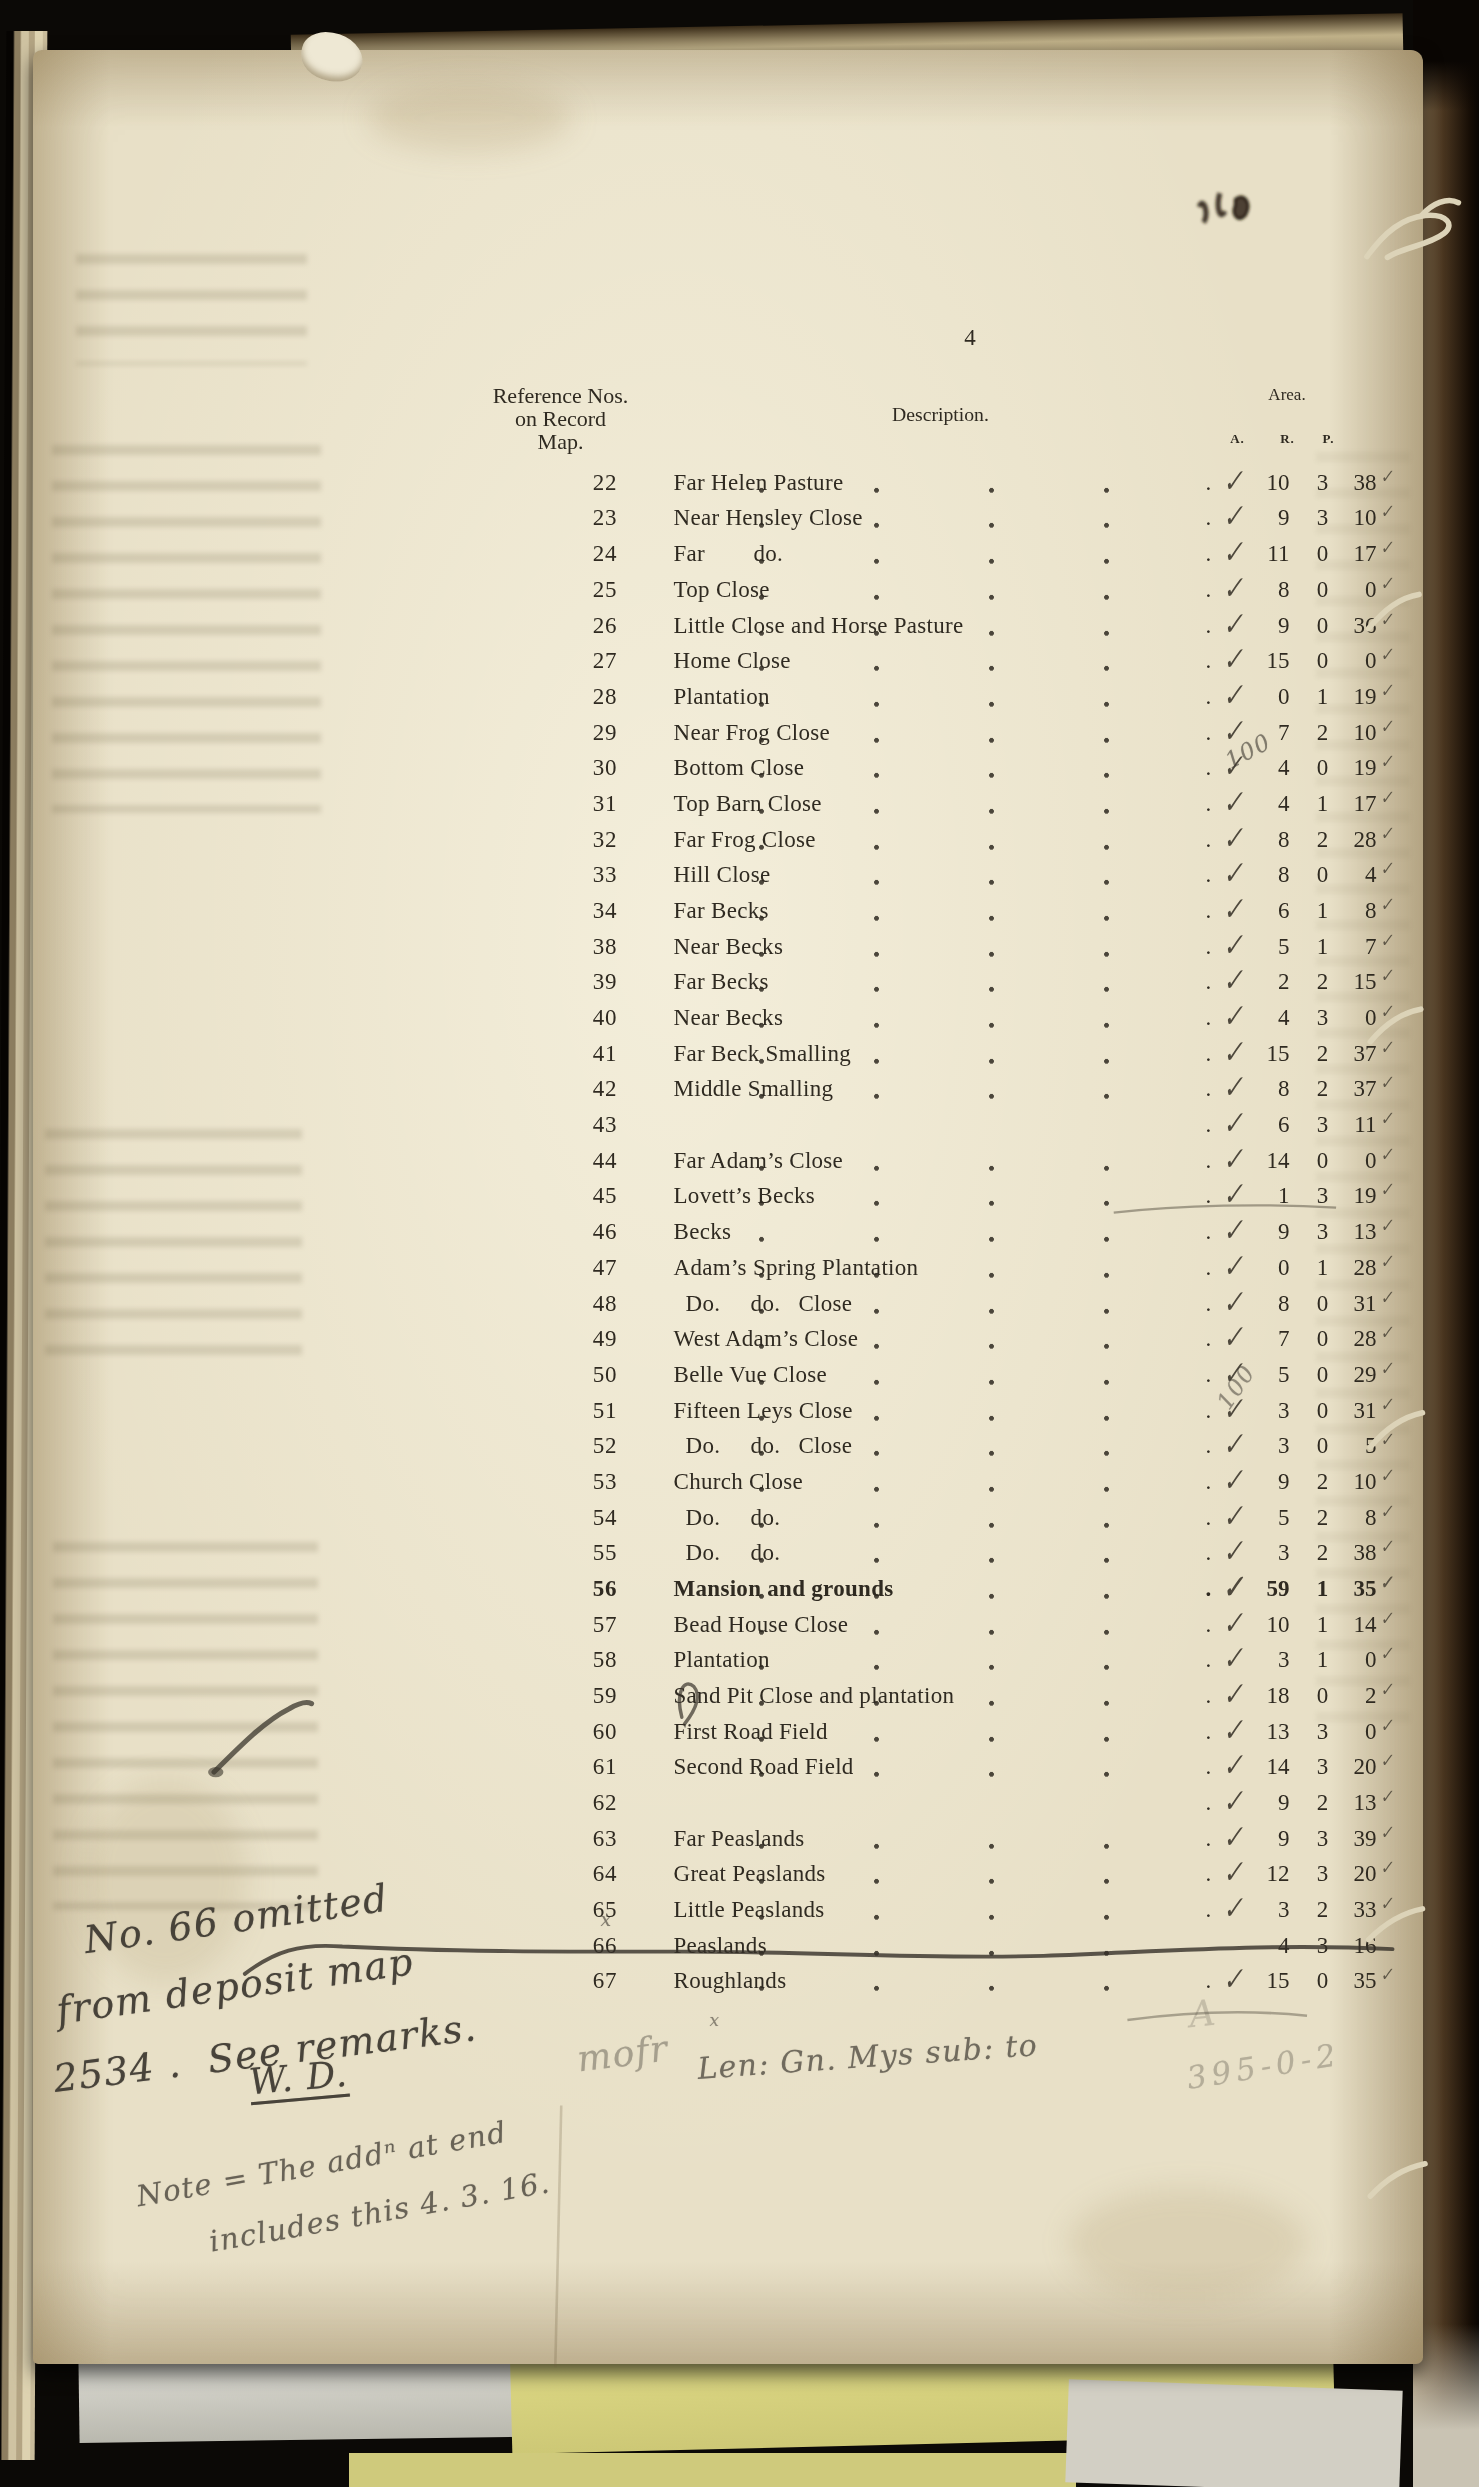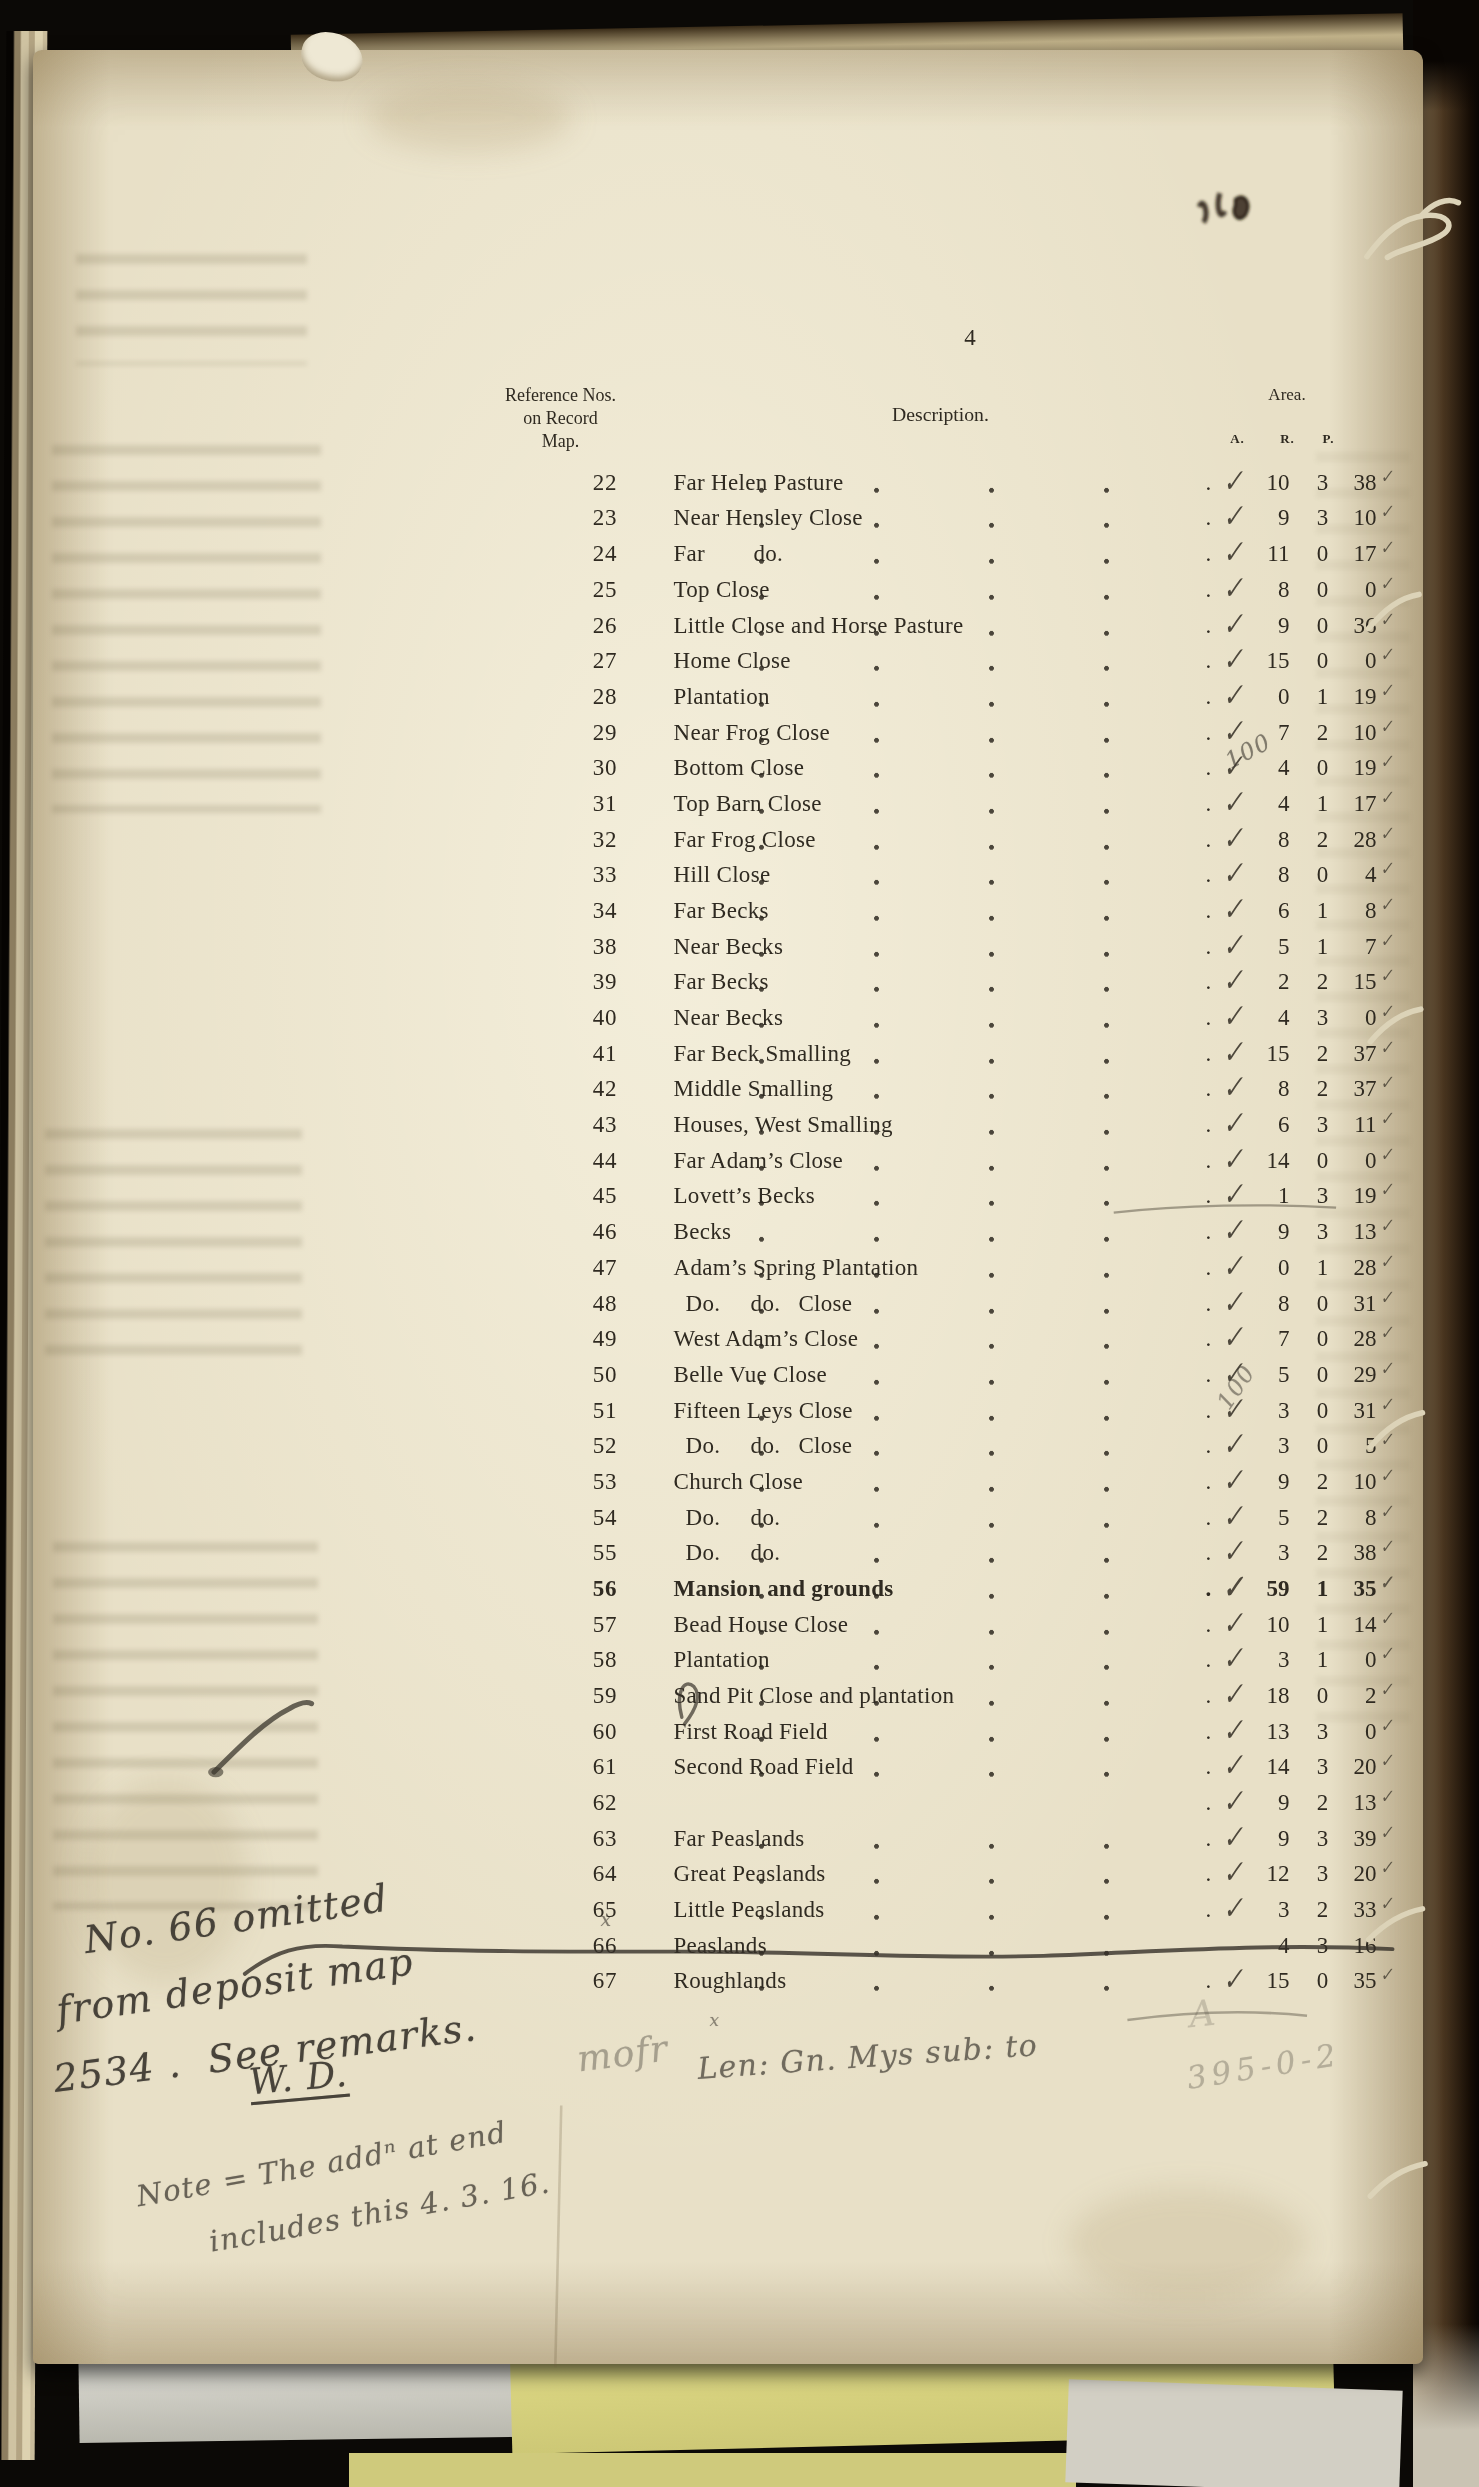--- a/index.html
+++ b/index.html
@@ -40,21 +40,21 @@
       linear-gradient(270deg,rgba(110,85,45,.38),rgba(110,85,45,0) 94px),
       linear-gradient(0deg,rgba(120,95,55,.30),rgba(120,95,55,0) 103px),
       linear-gradient(180deg,rgba(125,100,60,.28),rgba(125,100,60,0) 77px);
     border-radius:8.6px 12px 6.8px 5.1px;
     box-shadow:inset 0 0 77px rgba(150,125,75,.30), 0 8.6px 19px rgba(0,0,0,.65);}
 
   .ink{color:#2f2a21;}
   .pg-num{position:absolute;left:919px;top:275px;width:38px;text-align:center;
     font-size:23px;letter-spacing:0.9px;}
   .hdr-ref{position:absolute;left:432px;top:334px;width:192px;text-align:center;
-    font-size:18px;line-height:23px;}
+    font-size:22px;line-height:23px;}
   .hdr-desc{position:absolute;left:814px;top:353px;width:188px;text-align:center;font-size:19.7px;}
   .hdr-area{position:absolute;left:1210px;top:335px;width:89px;text-align:center;font-size:17px;}
   .hdr-sub{position:absolute;top:381px;width:38px;text-align:center;font-size:13px;font-weight:bold;
     letter-spacing:0.9px;}
   .sub-a{left:1186px;} .sub-r{left:1236px;} .sub-p{left:1277px;}
 
   
   .rows{position:absolute;left:0;top:0;width:100%;height:100%;}
   .row{position:absolute;left:0;width:1390px;height:36px;font-size:23px;color:#2f2a21;}
   .row span{position:absolute;line-height:36px;white-space:pre;}
@@ -368,24 +368,20 @@
     </div>
     <span class="predot">.</span>
     <span class="chk pre">✓</span>
     <span class="colA">8</span>
     <span class="colR">2</span>
     <span class="colP">37</span>
     <span class="chk post">✓</span>
   </div>
         <div class="row" style="top: 1057px;">
     <span class="ref">43</span>
-    <div class="descwrap">
-      <span class="desc">Houses, West Smalling</span>
-      <div class="leader"></div>
-    </div>
     <span class="predot">.</span>
     <span class="chk pre">✓</span>
     <span class="colA">6</span>
     <span class="colR">3</span>
     <span class="colP">11</span>
     <span class="chk post">✓</span>
   </div>
         <div class="row" style="top: 1093px;">
     <span class="ref">44</span>
     <div class="descwrap">

